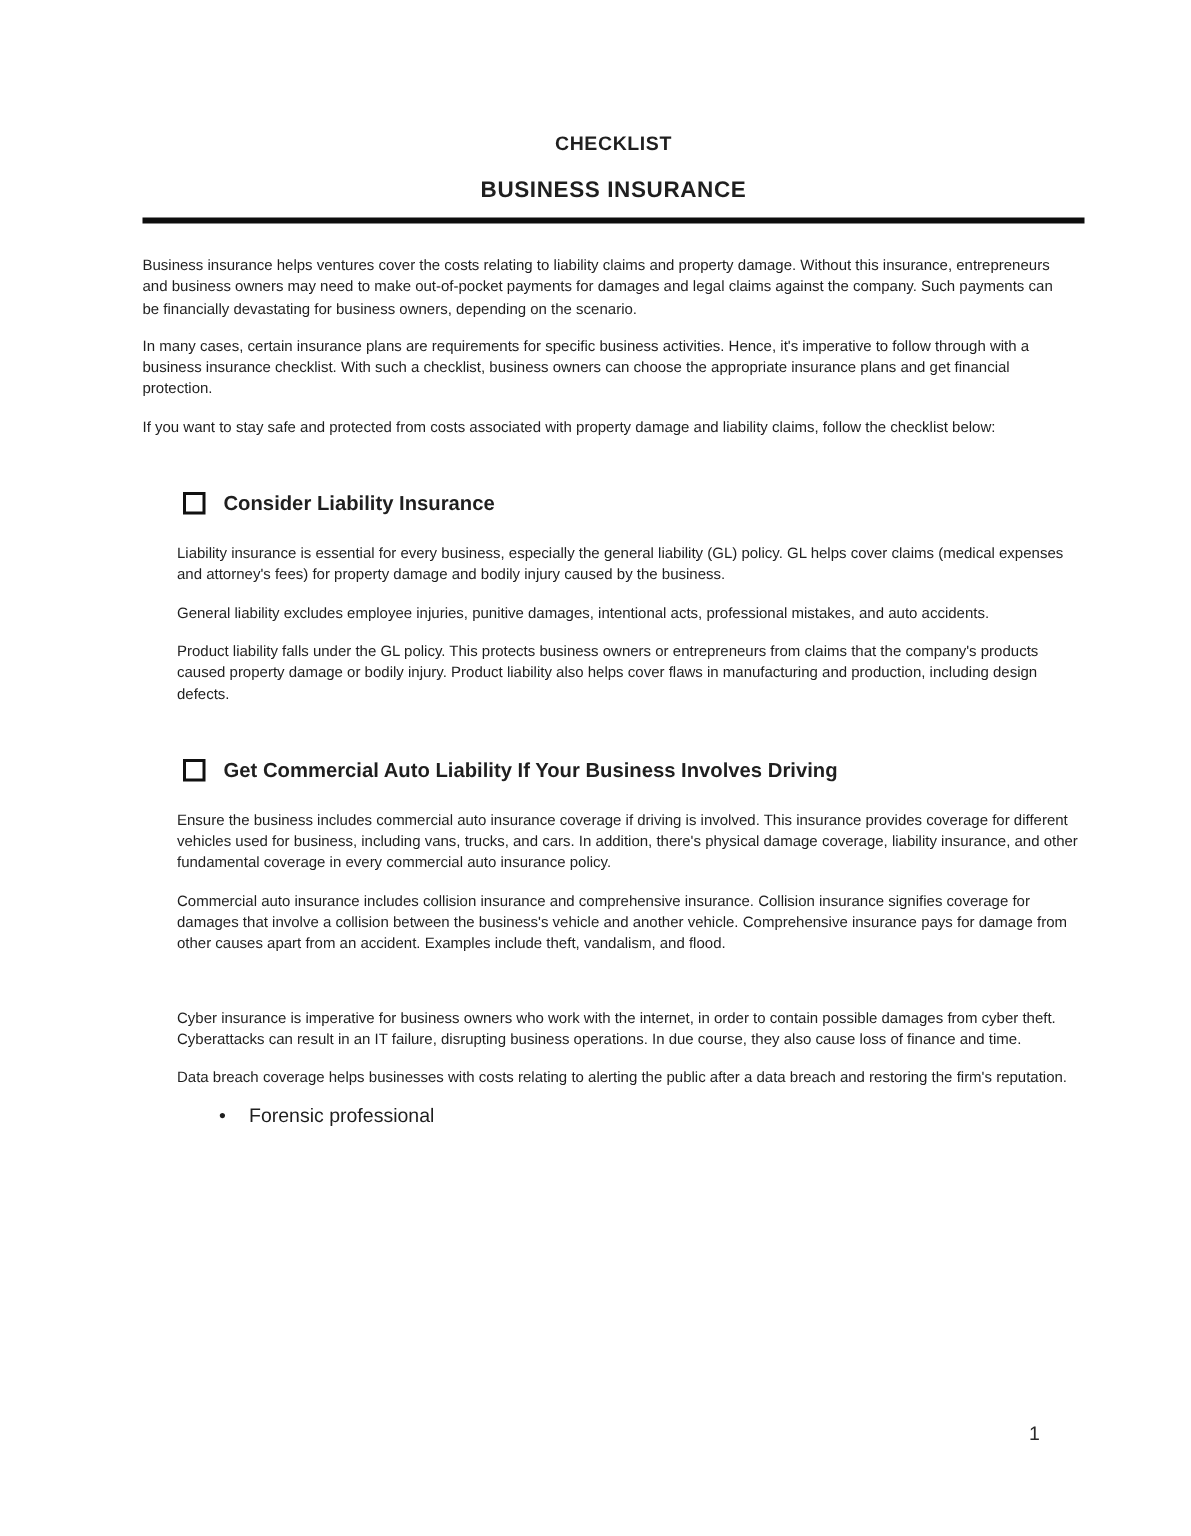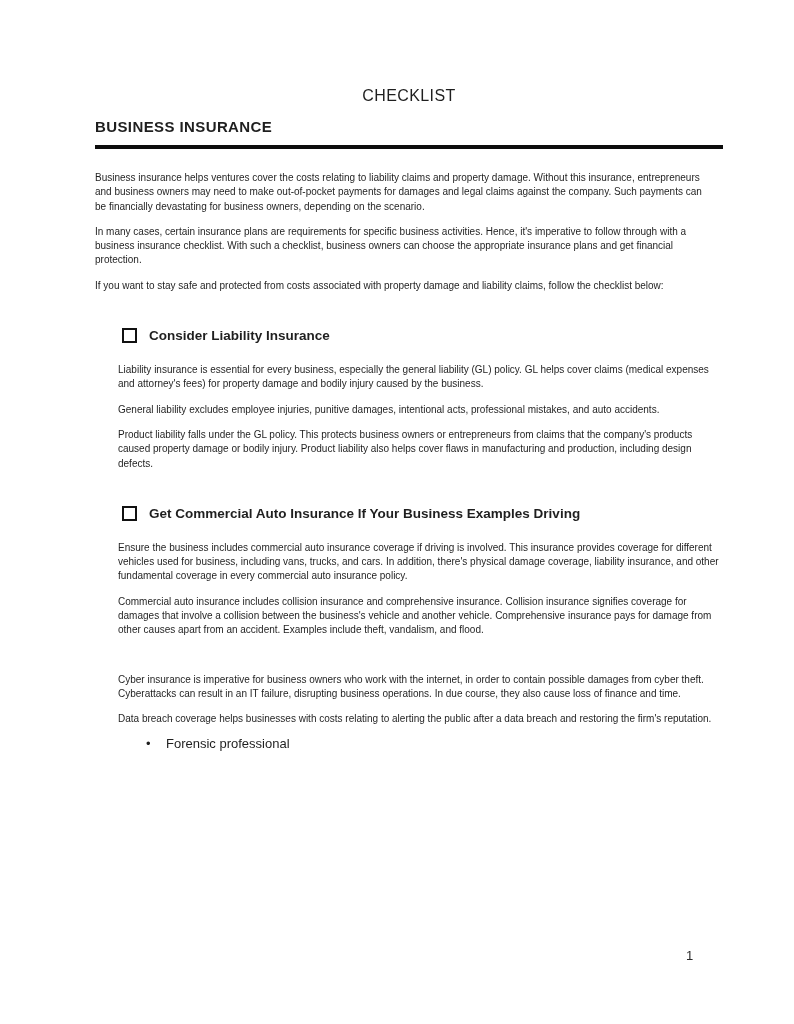--- a/index.html
+++ b/index.html
@@ -15,28 +15,28 @@
   }
   .content {
     position: absolute;
     left: 95px;
     top: 0;
     width: 628px;
   }
   .doc-title {
     margin: 88px 0 0 0;
     text-align: center;
-    font-size: 16px;
+    font-size: 13px;
     line-height: 15px;
-    font-weight: normal;
+    font-weight: bold;
     letter-spacing: 0.4px;
   }
   .doc-subtitle {
     margin: 16px 0 0 0;
-    text-align: left;
+    text-align: center;
     font-size: 15px;
     line-height: 15px;
     font-weight: bold;
     letter-spacing: 0.4px;
   }
   .rule {
     margin-top: 11px;
     margin-bottom: 22px;
     height: 4px;
     background: #0d0d0d;
@@ -122,21 +122,21 @@
         <span class="sec-title">Consider Liability Insurance</span>
       </div>
       <p>Liability insurance is essential for every business, especially the general liability (GL) policy. GL helps cover claims (medical expenses and attorney's fees) for property damage and bodily injury caused by the business.</p>
       <p>General liability excludes employee injuries, punitive damages, intentional acts, professional mistakes, and auto accidents.</p>
       <p>Product liability falls under the GL policy. This protects business owners or entrepreneurs from claims that the company's products caused property damage or bodily injury. Product liability also helps cover flaws in manufacturing and production, including design defects.</p>
     </section>
 
     <section class="section">
       <div class="sec-head">
         <span class="checkbox"></span>
-        <span class="sec-title">Get Commercial Auto Insurance If Your Business Examples Driving</span>
+        <span class="sec-title">Get Commercial Auto Liability If Your Business Involves Driving</span>
       </div>
       <p>Ensure the business includes commercial auto insurance coverage if driving is involved. This insurance provides coverage for different vehicles used for business, including vans, trucks, and cars. In addition, there's physical damage coverage, liability insurance, and other fundamental coverage in every commercial auto insurance policy.</p>
       <p>Commercial auto insurance includes collision insurance and comprehensive insurance. Collision insurance signifies coverage for damages that involve a collision between the business's vehicle and another vehicle. Comprehensive insurance pays for damage from other causes apart from an accident. Examples include theft, vandalism, and flood.</p>
     </section>
 
     <section class="section">
       <p>Cyber insurance is imperative for business owners who work with the internet, in order to contain possible damages from cyber theft. Cyberattacks can result in an IT failure, disrupting business operations. In due course, they also cause loss of finance and time.</p>
       <p>Data breach coverage helps businesses with costs relating to alerting the public after a data breach and restoring the firm's reputation.</p>
       <ul class="bullets">
         <li>

